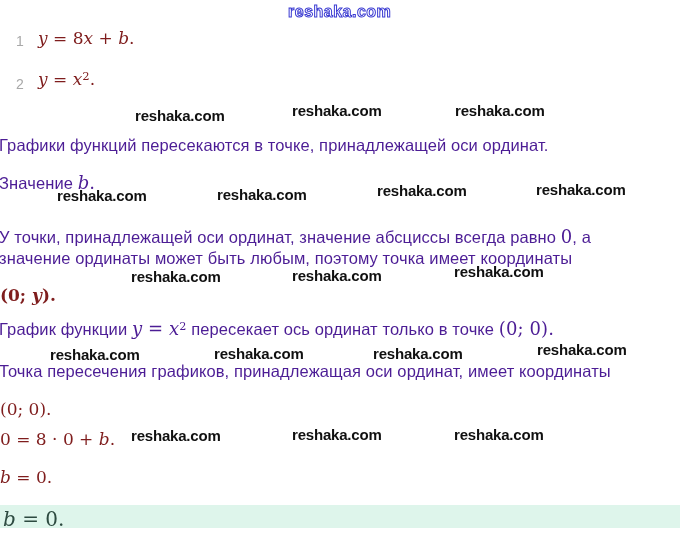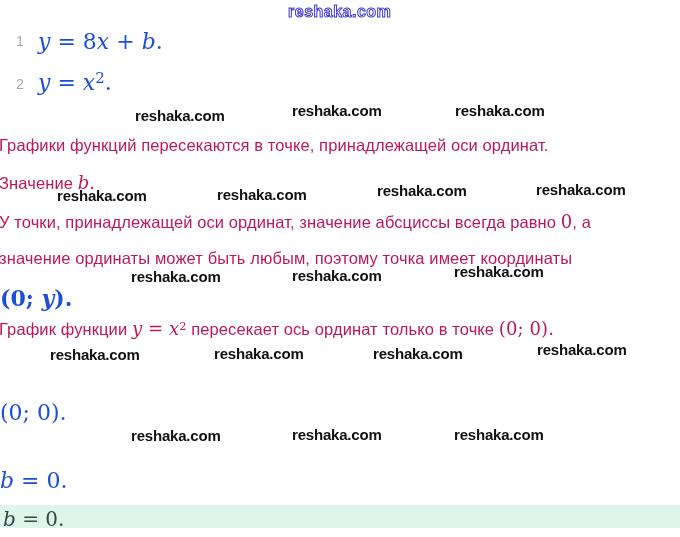--- a/index.html
+++ b/index.html
@@ -13,25 +13,25 @@
     font-family:"Liberation Sans",sans-serif;font-size:15px;font-weight:600;
     color:#101010;letter-spacing:-0.2px;line-height:1;
   }
   .logo-wm{
     font-family:"Liberation Sans",sans-serif;font-size:16px;font-weight:700;
     color:#ffffff;-webkit-text-stroke:1px #3b3bd2;text-stroke:1px #3b3bd2;
     letter-spacing:0.5px;line-height:1;
   }
   
   .tx-line{
-    font-size:16.5px;color:#be185d;letter-spacing:0.1px;line-height:1.2;
+    font-size:16.5px;color:#4c1d95;letter-spacing:0.1px;line-height:1.2;
   }
   
   .mline{
-    font-family:"DejaVu Serif",serif;font-size:22px;color:#1d4ed8;line-height:1.15;
+    font-family:"DejaVu Serif",serif;font-size:17px;color:#7f1d1d;line-height:1.15;
   }
   .step-num{
     font-size:14px;color:#a8a8a8;line-height:1;
   }
   
   .s-tx{font-family:Liberation Sans, sans-serif;}
   .s-mi{font-family:"DejaVu Serif",serif;font-style:italic;}
   .s-mn{font-family:"DejaVu Serif",serif;font-style:normal;}
   .s-sup{
     font-family:"DejaVu Serif",serif;font-style:normal;font-size:0.68em;
@@ -65,39 +65,41 @@
   <span class="abs wm" style="left:455px;top:103px;">reshaka.com</span>
 
   <span class="abs tx-line" style="left:-1px;top:136px;">Графики функций пересекаются в точке, принадлежащей оси ординат.</span>
   <span class="abs tx-line" style="left:-1px;top:172px;"><span class="s-tx">Значение </span><span class="s-mi">b</span><span class="s-mn">.</span></span>
 
   <span class="abs wm" style="left:57px;top:188px;">reshaka.com</span>
   <span class="abs wm" style="left:217px;top:187px;">reshaka.com</span>
   <span class="abs wm" style="left:377px;top:183px;">reshaka.com</span>
   <span class="abs wm" style="left:536px;top:182px;">reshaka.com</span>
 
-  <span class="abs tx-line" style="left:-1px;top:211px;"><span class="s-tx">У точки, принадлежащей оси ординат, значение абсциссы всегда равно </span><span class="s-mn">0</span><span class="s-tx">, а</span></span>
+  <span class="abs tx-line" style="left:-1px;top:226px;"><span class="s-tx">У точки, принадлежащей оси ординат, значение абсциссы всегда равно </span><span class="s-mn">0</span><span class="s-tx">, а</span></span>
   <span class="abs tx-line" style="left:-1px;top:249px;">значение ординаты может быть любым, поэтому точка имеет координаты</span>
 
   <span class="abs wm" style="left:131px;top:269px;">reshaka.com</span>
   <span class="abs wm" style="left:292px;top:268px;">reshaka.com</span>
   <span class="abs wm" style="left:454px;top:264px;">reshaka.com</span>
 
   <span class="abs mline" style="left:0px;top:286px;font-weight:bold;"><span class="s-mn">(0; </span><span class="s-mi">y</span><span class="s-mn">).</span></span>
 
   <span class="abs tx-line" style="left:-1px;top:318px;"><span class="s-tx">График функции </span><span class="s-mi">y</span><span class="s-mn"> = </span><span class="s-mi">x</span><span class="s-sup">2</span><span class="s-tx"> пересекает ось ординат только в точке </span><span class="s-mn">(0; 0).</span></span>
 
   <span class="abs wm" style="left:50px;top:347px;">reshaka.com</span>
   <span class="abs wm" style="left:214px;top:346px;">reshaka.com</span>
   <span class="abs wm" style="left:373px;top:346px;">reshaka.com</span>
   <span class="abs wm" style="left:537px;top:342px;">reshaka.com</span>
 
+  <span class="abs tx-line" style="left:-1px;top:362px;">Точка пересечения графиков, принадлежащая оси ординат, имеет координаты</span>
 
   <span class="abs mline" style="left:0px;top:400px;">(0; 0).</span>
 
+  <span class="abs mline" style="left:0px;top:430px;"><span class="s-mn">0 = 8 · 0 + </span><span class="s-mi">b</span><span class="s-mn">.</span></span>
 
   <span class="abs wm" style="left:131px;top:428px;">reshaka.com</span>
   <span class="abs wm" style="left:292px;top:427px;">reshaka.com</span>
   <span class="abs wm" style="left:454px;top:427px;">reshaka.com</span>
 
   <span class="abs mline" style="left:0px;top:468px;"><span class="s-mi">b</span><span class="s-mn"> = 0.</span></span>
 
   <div id="answer-bar">
     <span class="mline"><span class="s-mi">b</span><span class="s-mn"> = 0.</span></span>
   </div>

